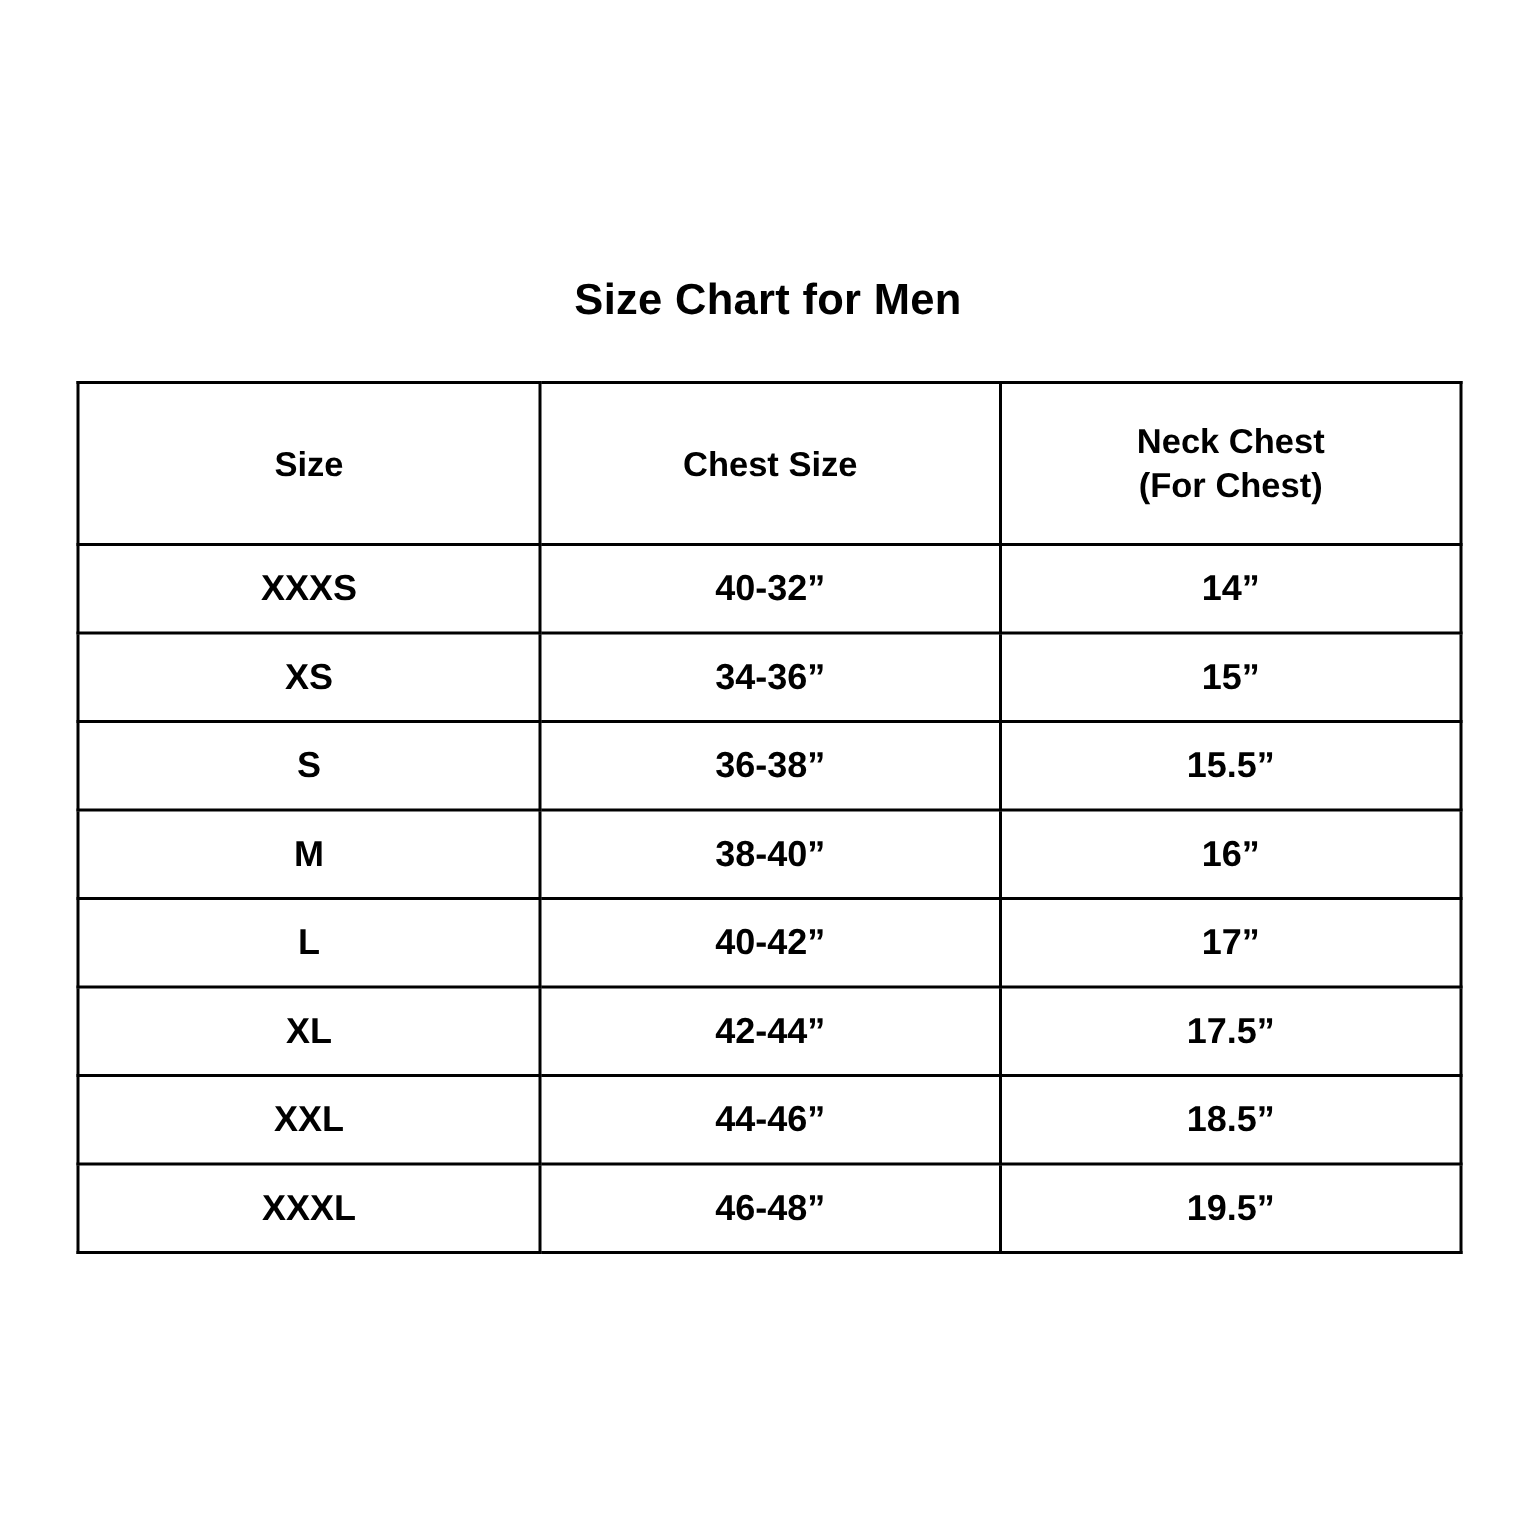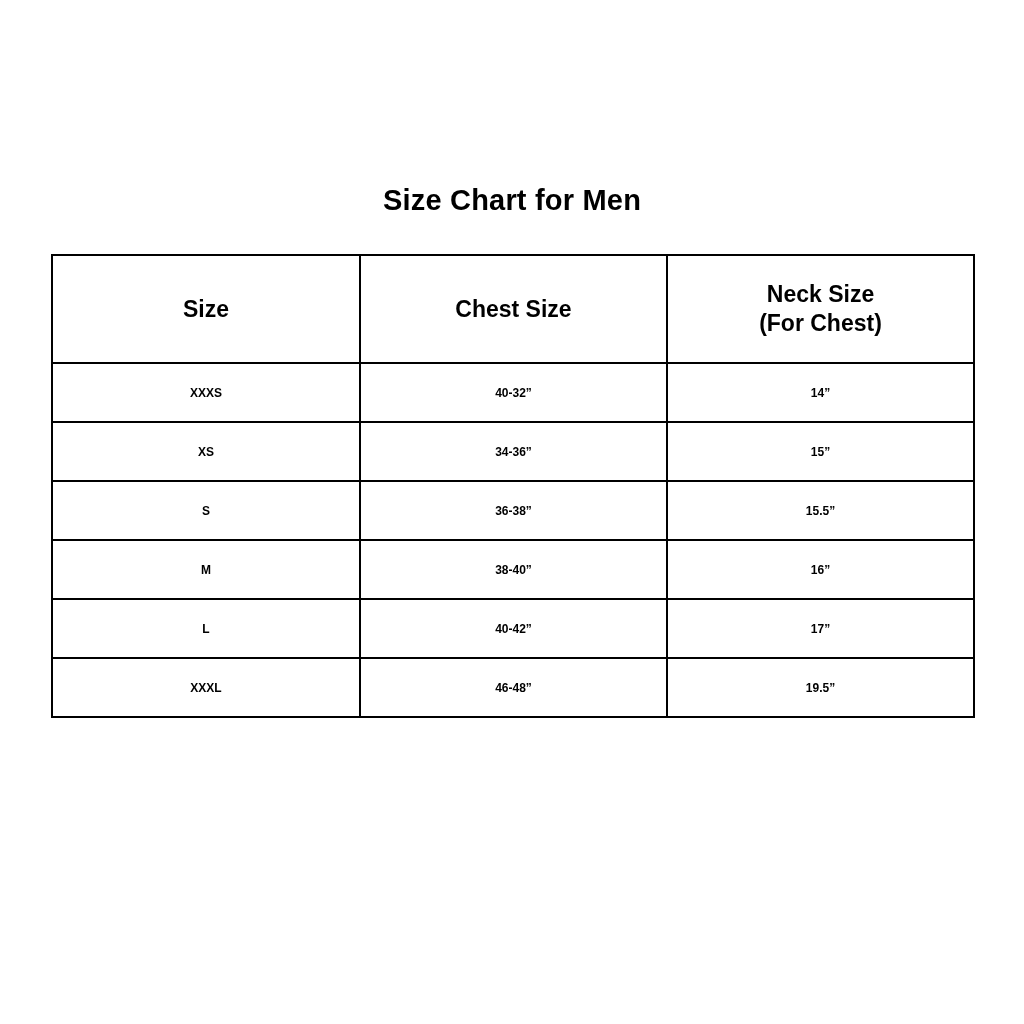--- a/index.html
+++ b/index.html
@@ -52,21 +52,21 @@
     font-weight: bold;
     color: #000000;
   }
   table.size-table th {
     font-size: 23px;
     height: 98px;
     line-height: 1.25;
     padding: 4px 6px;
   }
   table.size-table td {
-    font-size: 12px;
+    font-size: 24px;
     height: 53px;
     padding: 2px 6px;
   }
   col.c-size { width: 308px; }
   col.c-chest { width: 307px; }
   col.c-neck { width: 307px; }
   .th-sub {
     display: block;
     font-size: 23px;
     font-weight: bold;
@@ -88,21 +88,21 @@
       </colgroup>
       <thead>
         <tr>
           <th>
             <span>Size</span>
           </th>
           <th>
             <span>Chest Size</span>
           </th>
           <th>
-            <span>Neck Size</span>
+            <span>Neck Chest</span>
             <span class="th-sub">(For Chest)</span>
           </th>
         </tr>
       </thead>
       <tbody>
         <tr>
           <td>XXXS</td>
           <td>40-32”</td>
           <td>14”</td>
         </tr>
@@ -120,20 +120,30 @@
           <td>M</td>
           <td>38-40”</td>
           <td>16”</td>
         </tr>
         <tr>
           <td>L</td>
           <td>40-42”</td>
           <td>17”</td>
         </tr>
         <tr>
+          <td>XL</td>
+          <td>42-44”</td>
+          <td>17.5”</td>
+        </tr>
+        <tr>
+          <td>XXL</td>
+          <td>44-46”</td>
+          <td>18.5”</td>
+        </tr>
+        <tr>
           <td>XXXL</td>
           <td>46-48”</td>
           <td>19.5”</td>
         </tr>
       </tbody>
     </table>
   </div>
 
 </div>
 

